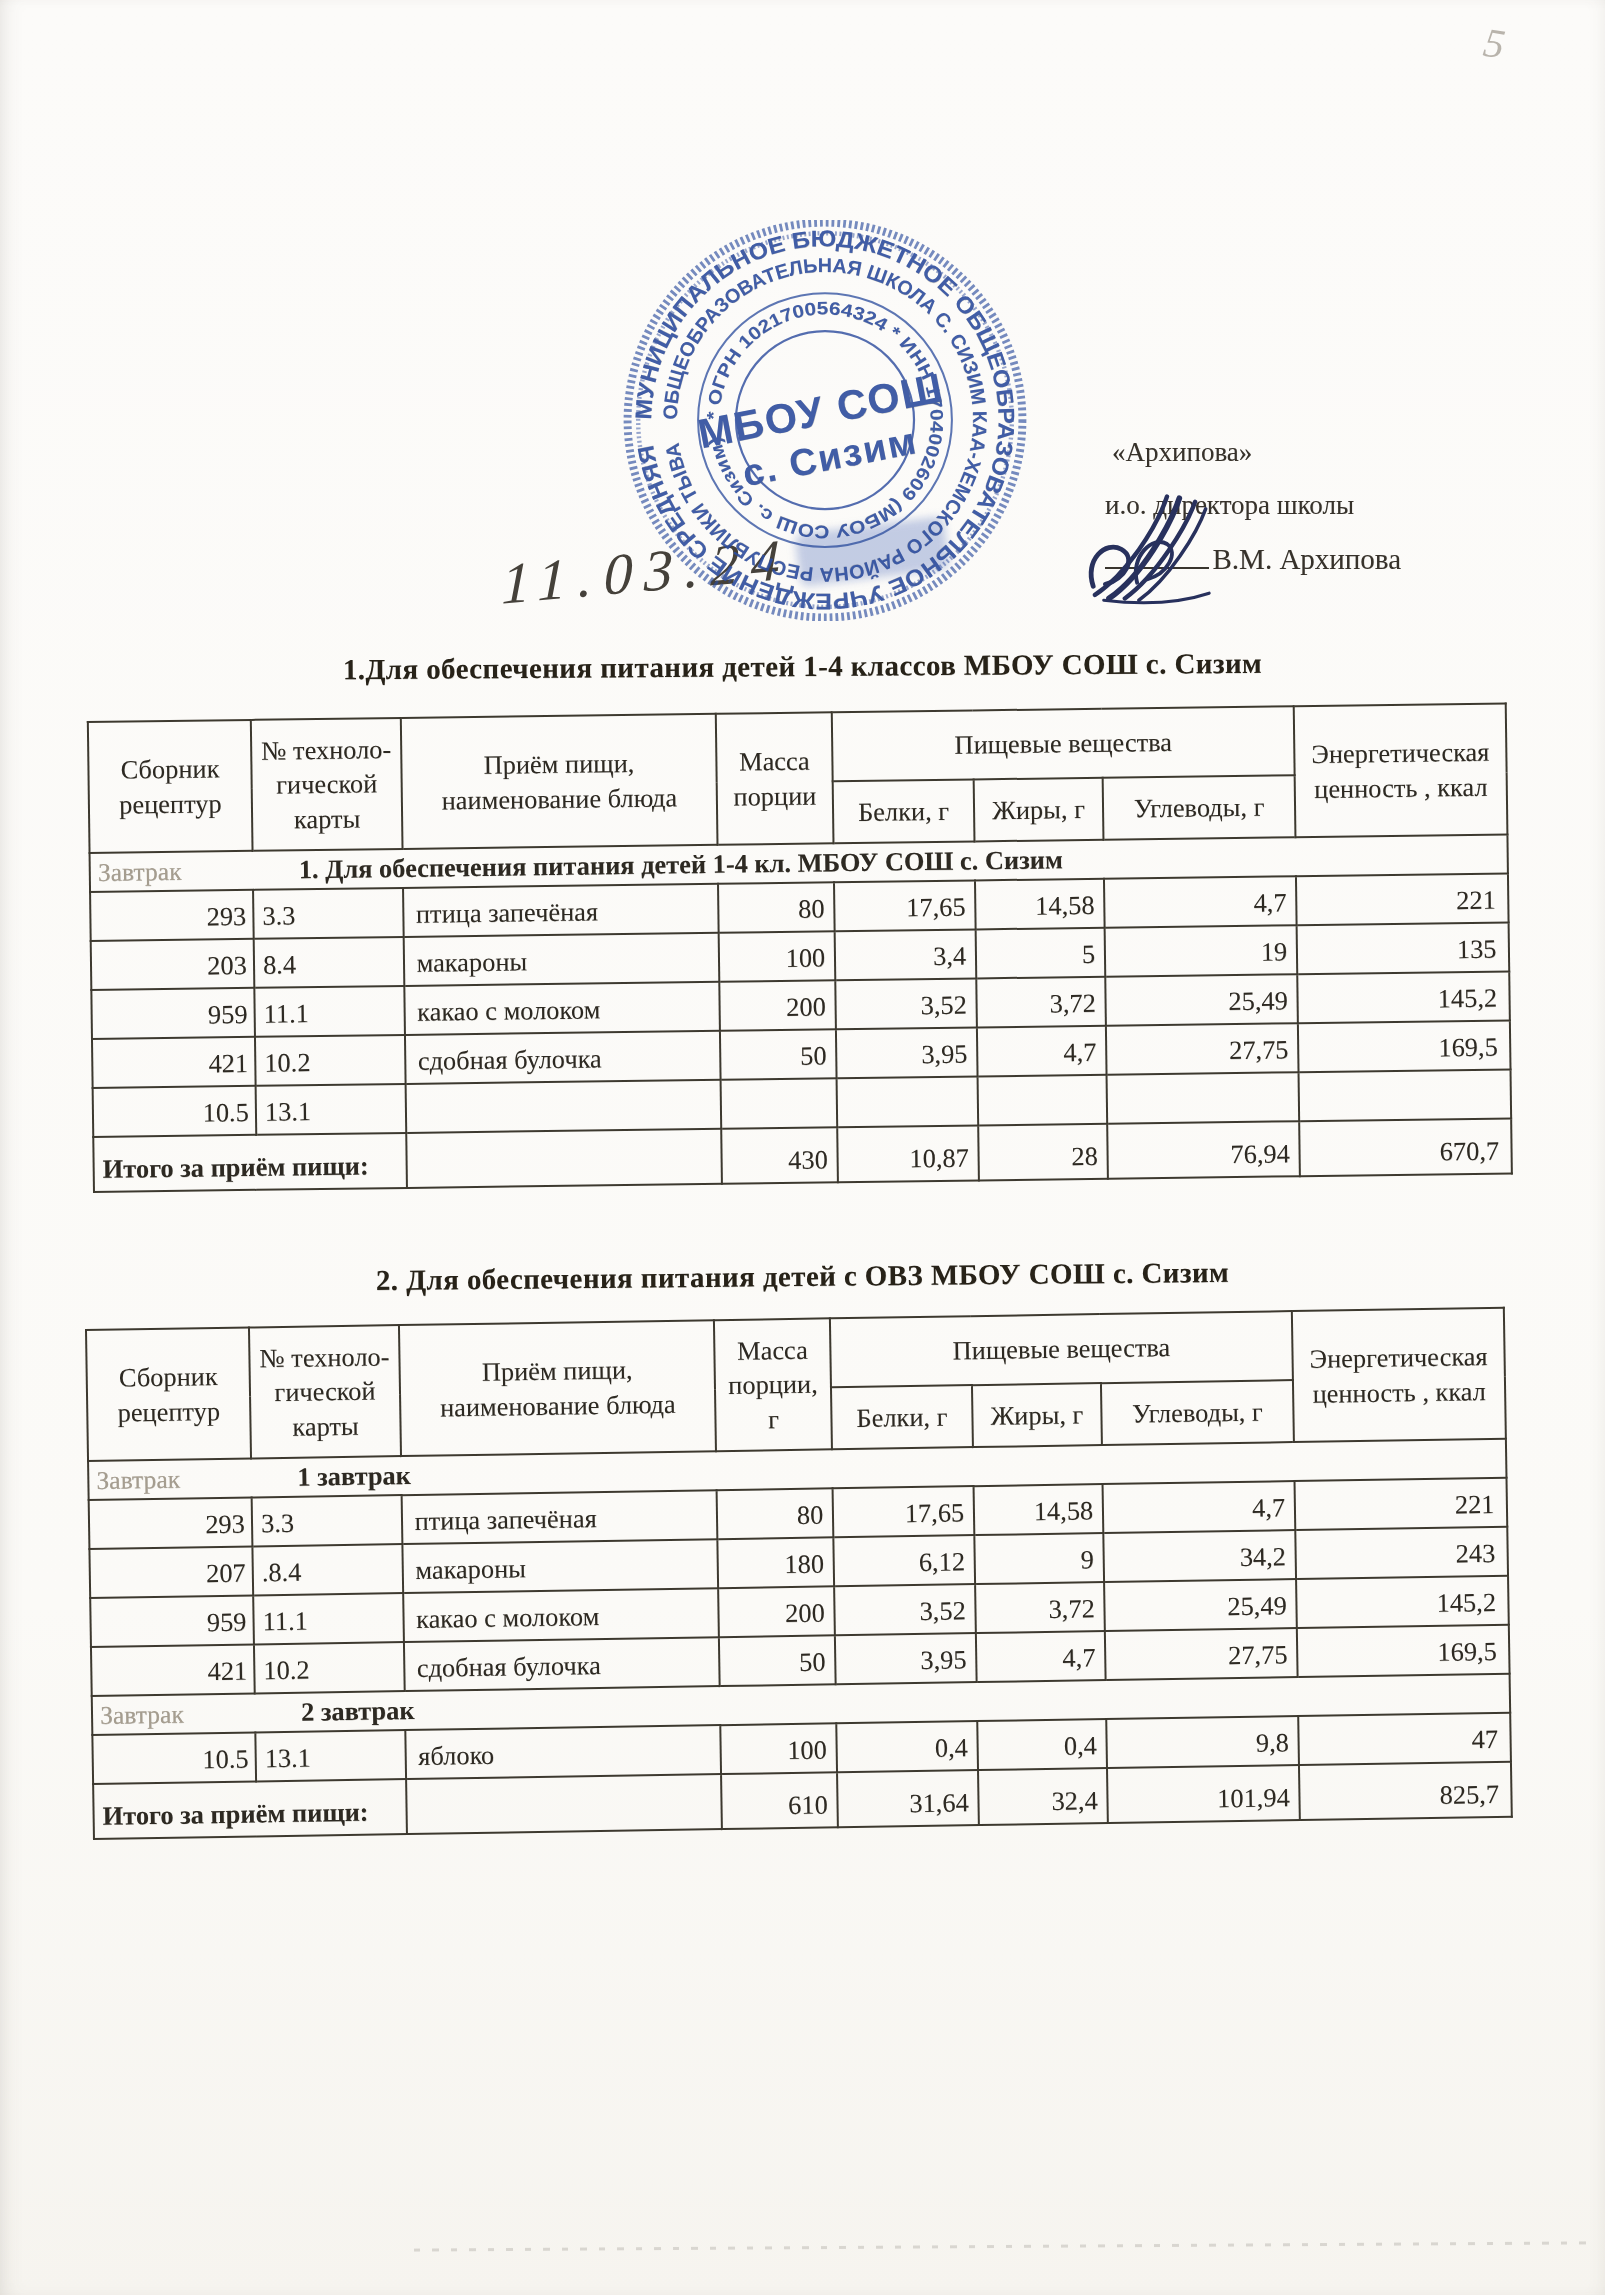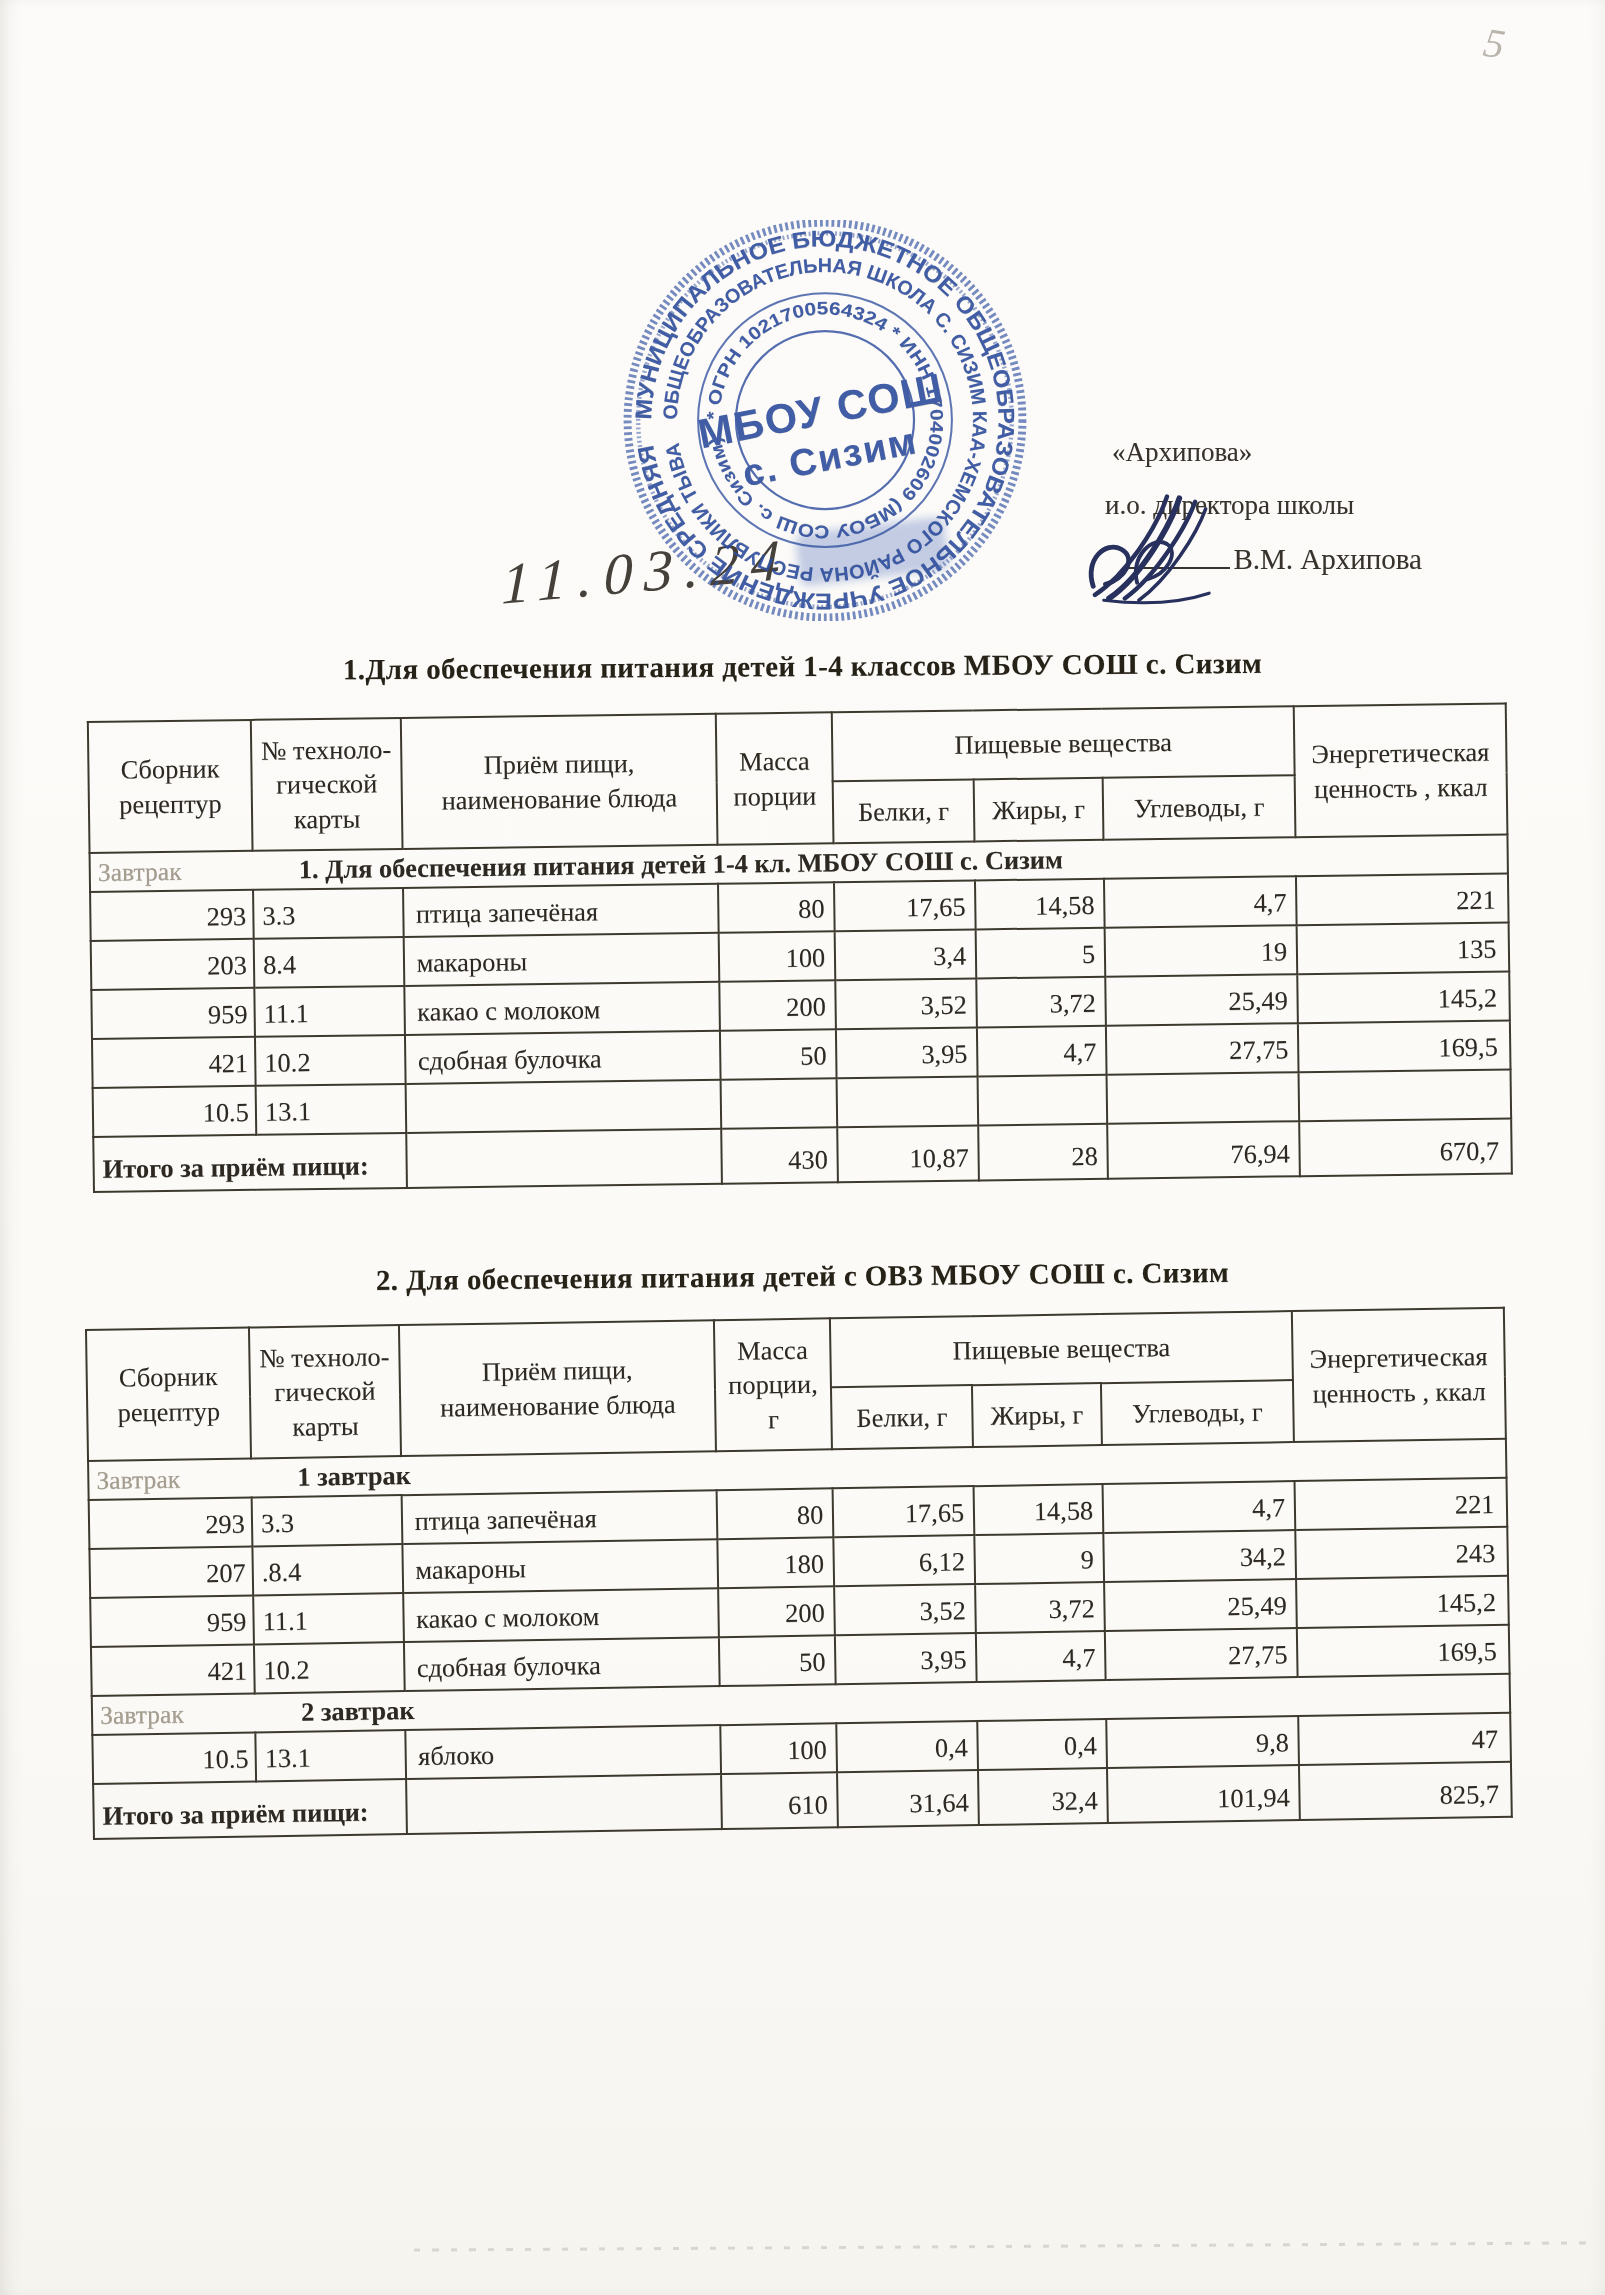--- a/index.html
+++ b/index.html
@@ -16,21 +16,21 @@
   
   .stamp{position:absolute;left:617px;top:220px;width:416px;height:401px;z-index:2;
     opacity:.9;filter:blur(0.4px);pointer-events:none;}
   .stamp text{font-family:"Liberation Sans","DejaVu Sans",sans-serif;font-weight:700;fill:#2d4d9e;}
   .stamp-smudge{position:absolute;left:797px;top:525px;width:150px;height:53px;z-index:1;
     background:rgba(62,97,178,.30);filter:blur(4.4px);transform:rotate(-7deg);border-radius:8.8px;}
   
   .approval{position:absolute;left:1105px;top:439px;width:317px;font-size:27px;color:#37322b;line-height:1;}
   .approval .quote{margin-left:7px;}
   .approval .role{margin-top:26.4px;}
-  .approval .signline{margin-top:25.6px;font-size:29px;white-space:nowrap;text-align:right;}
+  .approval .signline{margin-top:25.6px;font-size:29px;white-space:nowrap;}
   .uline{display:inline-block;width:104px;height:21px;border-bottom:2.6px solid #39352e;margin-right:3.5px;}
   .signature{position:absolute;left:1077px;top:486px;width:216px;height:123px;z-index:3;}
   
   .menuline{position:absolute;left:439px;top:592px;font-size:31px;color:#5a554d;white-space:nowrap;}
   .menuline .blank{display:inline-block;width:428px;height:30px;border-bottom:3.1px solid #4c4740;margin-left:7px;}
   .menudate{position:absolute;left:501px;top:538px;font-size:58px;font-style:italic;color:#45413a;
     letter-spacing:11.5px;transform:rotate(-5deg) skewX(-6deg);text-shadow:none;}
   
   .sectitle{position:absolute;left:93px;width:1419px;text-align:center;font-weight:bold;
     font-size:29px;color:#272218;letter-spacing:0.4px;}

